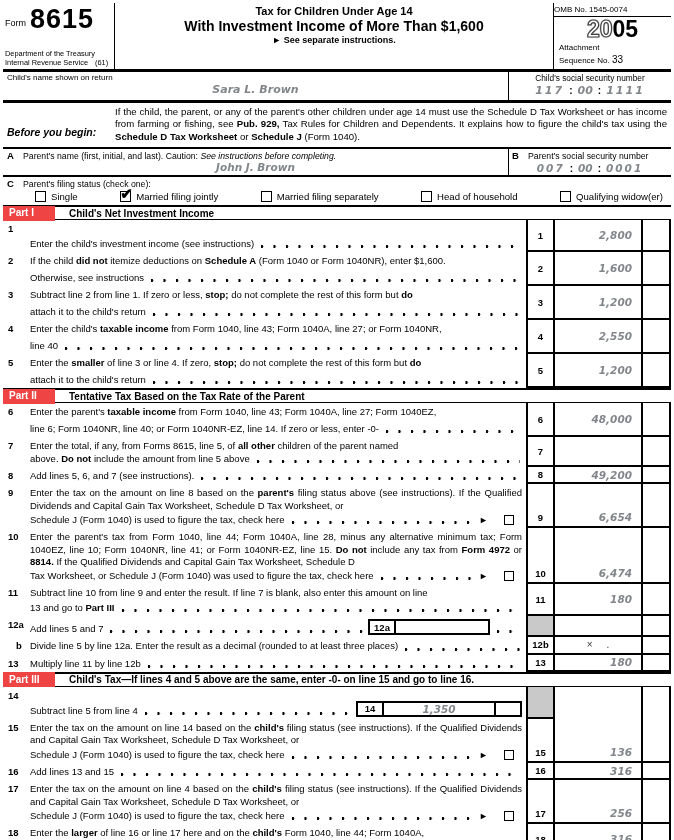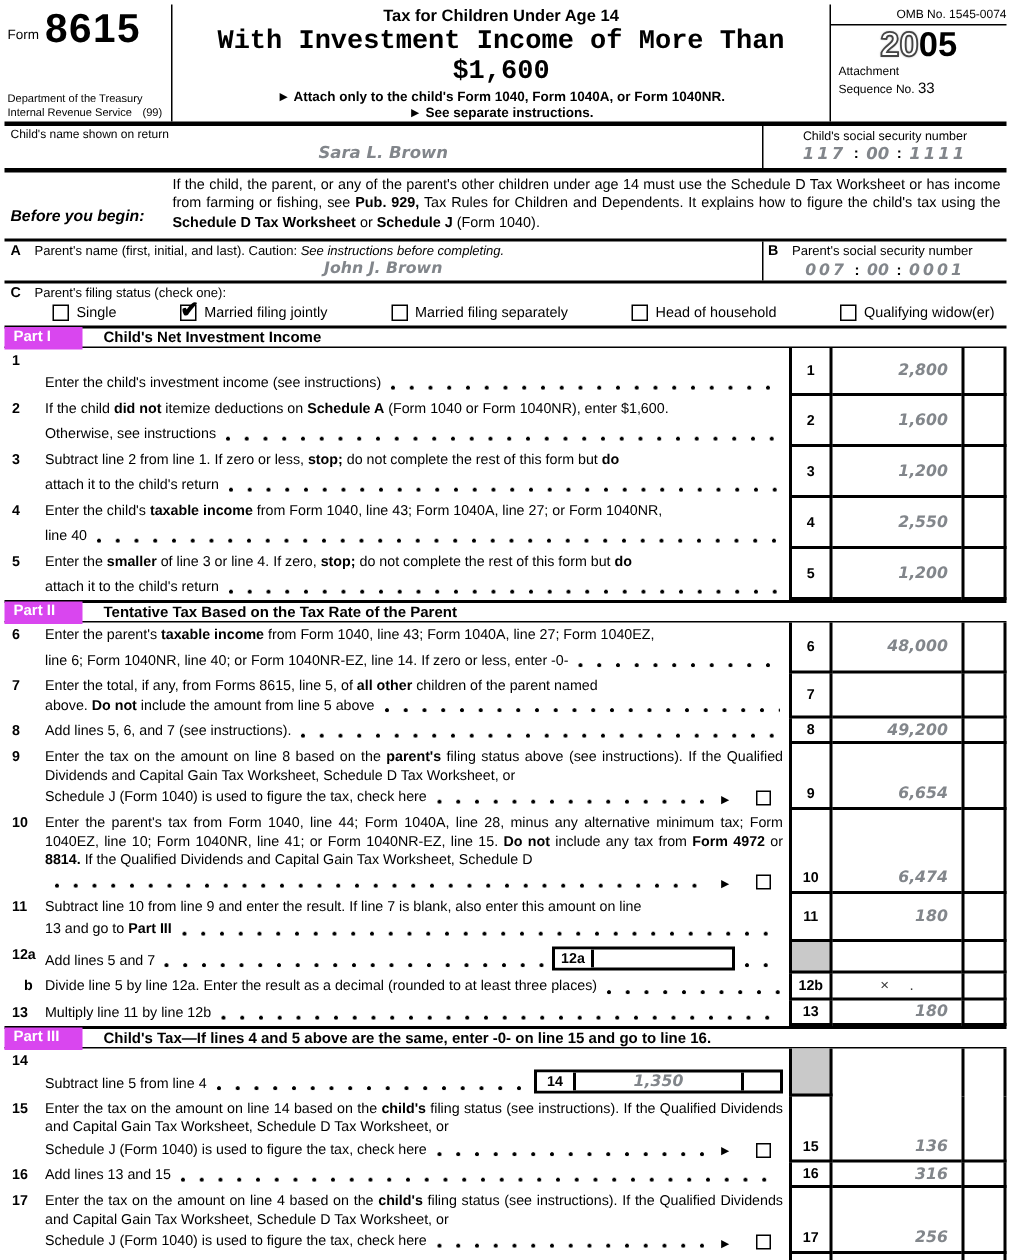--- a/index.html
+++ b/index.html
@@ -10,24 +10,24 @@
   .hdr { display:flex; border-bottom:3px solid #000; }
   .hdr-left { width:112px; border-right:1.5px solid #000; padding:4px 2px 1px 2px;
               display:flex; flex-direction:column; justify-content:space-between; }
   .form-line { display:flex; align-items:flex-end; gap:4px; }
   .form-word { font-size:9px; padding-bottom:3px; }
   .form-num { font-size:27px; font-weight:bold; letter-spacing:1px; line-height:.9; }
   .agency { font-size:7.4px; line-height:1.2; }
   .agency .code { margin-left:7px; }
   .hdr-center { flex:1; text-align:center; padding:2px 6px 1px; }
   .title1 { font-size:11px; font-weight:bold; }
-  .title2 { font-size:18px; font-weight:bold; margin-top:1px;font-family:Liberation Mono, monospace; }
+  .title2 { font-size:14px; font-weight:bold; margin-top:1px; }
   .note { font-size:9px; font-weight:bold; margin-top:1px; }
   .hdr-right { width:118px; border-left:1.5px solid #000; display:flex; flex-direction:column; }
-  .omb { font-size:8px; text-align:right; border-bottom:1.5px solid #000; padding:2px 0; }
+  .omb { font-size:8px; text-align:left; border-bottom:1.5px solid #000; padding:2px 0; }
   .year { text-align:center; font-size:23px; line-height:1; padding:1px 0 0; }
   .y-out { color:#fff; font-weight:bold; -webkit-text-stroke:1.2px #444; text-shadow:0 0 1.5px #333; }
   .y-bold { font-weight:bold; }
   .attach { font-size:8px; padding:2px 3px 2px 5px; line-height:1.3; }
   .seq { font-size:10px;margin-top:44px; }
 
   
   .name-row { display:flex; border-bottom:3px solid #000; min-height:31px; }
   .name-left { flex:1; padding:1px 4px; }
   .small-label { font-size:8px; }
@@ -55,21 +55,21 @@
   .ab-right { width:163px; border-left:1.5px solid #000; padding:1px 3px; }
   .ab-right .ssn { font-size:10.5px; }
   .c-row { padding:1px 4px 3px; }
   .c-opts { display:flex; align-items:center; justify-content:space-between; padding:2px 4px 0 28px; }
   .opt { display:flex; align-items:center; gap:5px; font-size:9.6px; }
   .cb { width:11px; height:11px; border:1.6px solid #000; position:relative; flex-shrink:0; }
   .cb.checked::after { content:"✔"; position:absolute; left:-1px; top:-7px; font-size:15px; font-weight:bold; color:#000; }
 
   
   .pbar { display:flex; align-items:center; border-top:2.5px solid #000; border-bottom:1.5px solid #000; height:15px; }
-  .plabel { background:#d946ef; color:#fff; font-weight:bold; font-size:10px; height:15px;
+  .plabel { background:#ef4444; color:#fff; font-weight:bold; font-size:10px; height:15px;
             display:flex; align-items:center; padding:0 10px 1px 6px; min-width:52px; }
   .ptitle { font-weight:bold; font-size:10px; margin-left:14px; white-space:nowrap; }
 
   
   .line { display:flex; align-items:stretch; }
   .lno { width:27px; flex-shrink:0; font-weight:bold; font-size:9.5px; padding:3px 0 0 5px; }
   .lno.sub { padding-left:13px; }
   .ltxt { flex:1; padding:3px 4px 2px 0; display:flex; flex-direction:column; }
   .body { font-size:9.5px; line-height:1.3; text-align:justify; }
   .body:empty { display:none; }
@@ -110,28 +110,27 @@
 
   <div class="hdr">
     <div class="hdr-left">
       <div class="form-line">
         <span class="form-word">Form</span>
         <span class="form-num">8615</span>
       </div>
       <div class="agency">
         <div>Department of the Treasury</div>
         <div>
-          <span>Internal Revenue Service</span><span class="code">(99)</span>
+          <span>Internal Revenue Service</span><span class="code">(61)</span>
         </div>
       </div>
     </div>
     <div class="hdr-center">
       <div class="title1">Tax for Children Under Age 14</div>
       <div class="title2">With Investment Income of More Than $1,600</div>
-      <div class="note">► Attach only to the child's Form 1040, Form 1040A, or Form 1040NR.</div>
       <div class="note">► See separate instructions.</div>
     </div>
     <div class="hdr-right">
       <div class="omb">OMB No. 1545-0074</div>
       <div class="year">
         <span class="y-out">20</span><span class="y-bold">05</span>
       </div>
       <div class="attach">
         <div>Attachment</div>
         <div>
@@ -386,20 +385,21 @@
         </div>
       <div class="cents"></div>
     </div>
   </div>
 
   <div class="line vb mh56">
     <div class="lno">10</div>
     <div class="ltxt">
       <div class="body">Enter the parent's tax from Form 1040, line 44; Form 1040A, line 28, minus any alternative minimum tax; Form 1040EZ, line 10; Form 1040NR, line 41; or Form 1040NR-EZ, line 15. <b>Do not</b> include any tax from <b>Form 4972</b> or <b>8814.</b> If the Qualified Dividends and Capital Gain Tax Worksheet, Schedule D</div>
       <div class="tailrow">
+        <span class="ttail">Tax Worksheet, or Schedule J (Form 1040) was used to figure the tax, check here</span>
         <span class="dots"></span>
         <span class="arrow">►</span>
         <span class="cbx"></span>
       </div>
     </div>
     <div class="rc">
       <div class="ln">10</div>
       <div class="amt">
           <span class="hand">6,474</span>
         </div>

